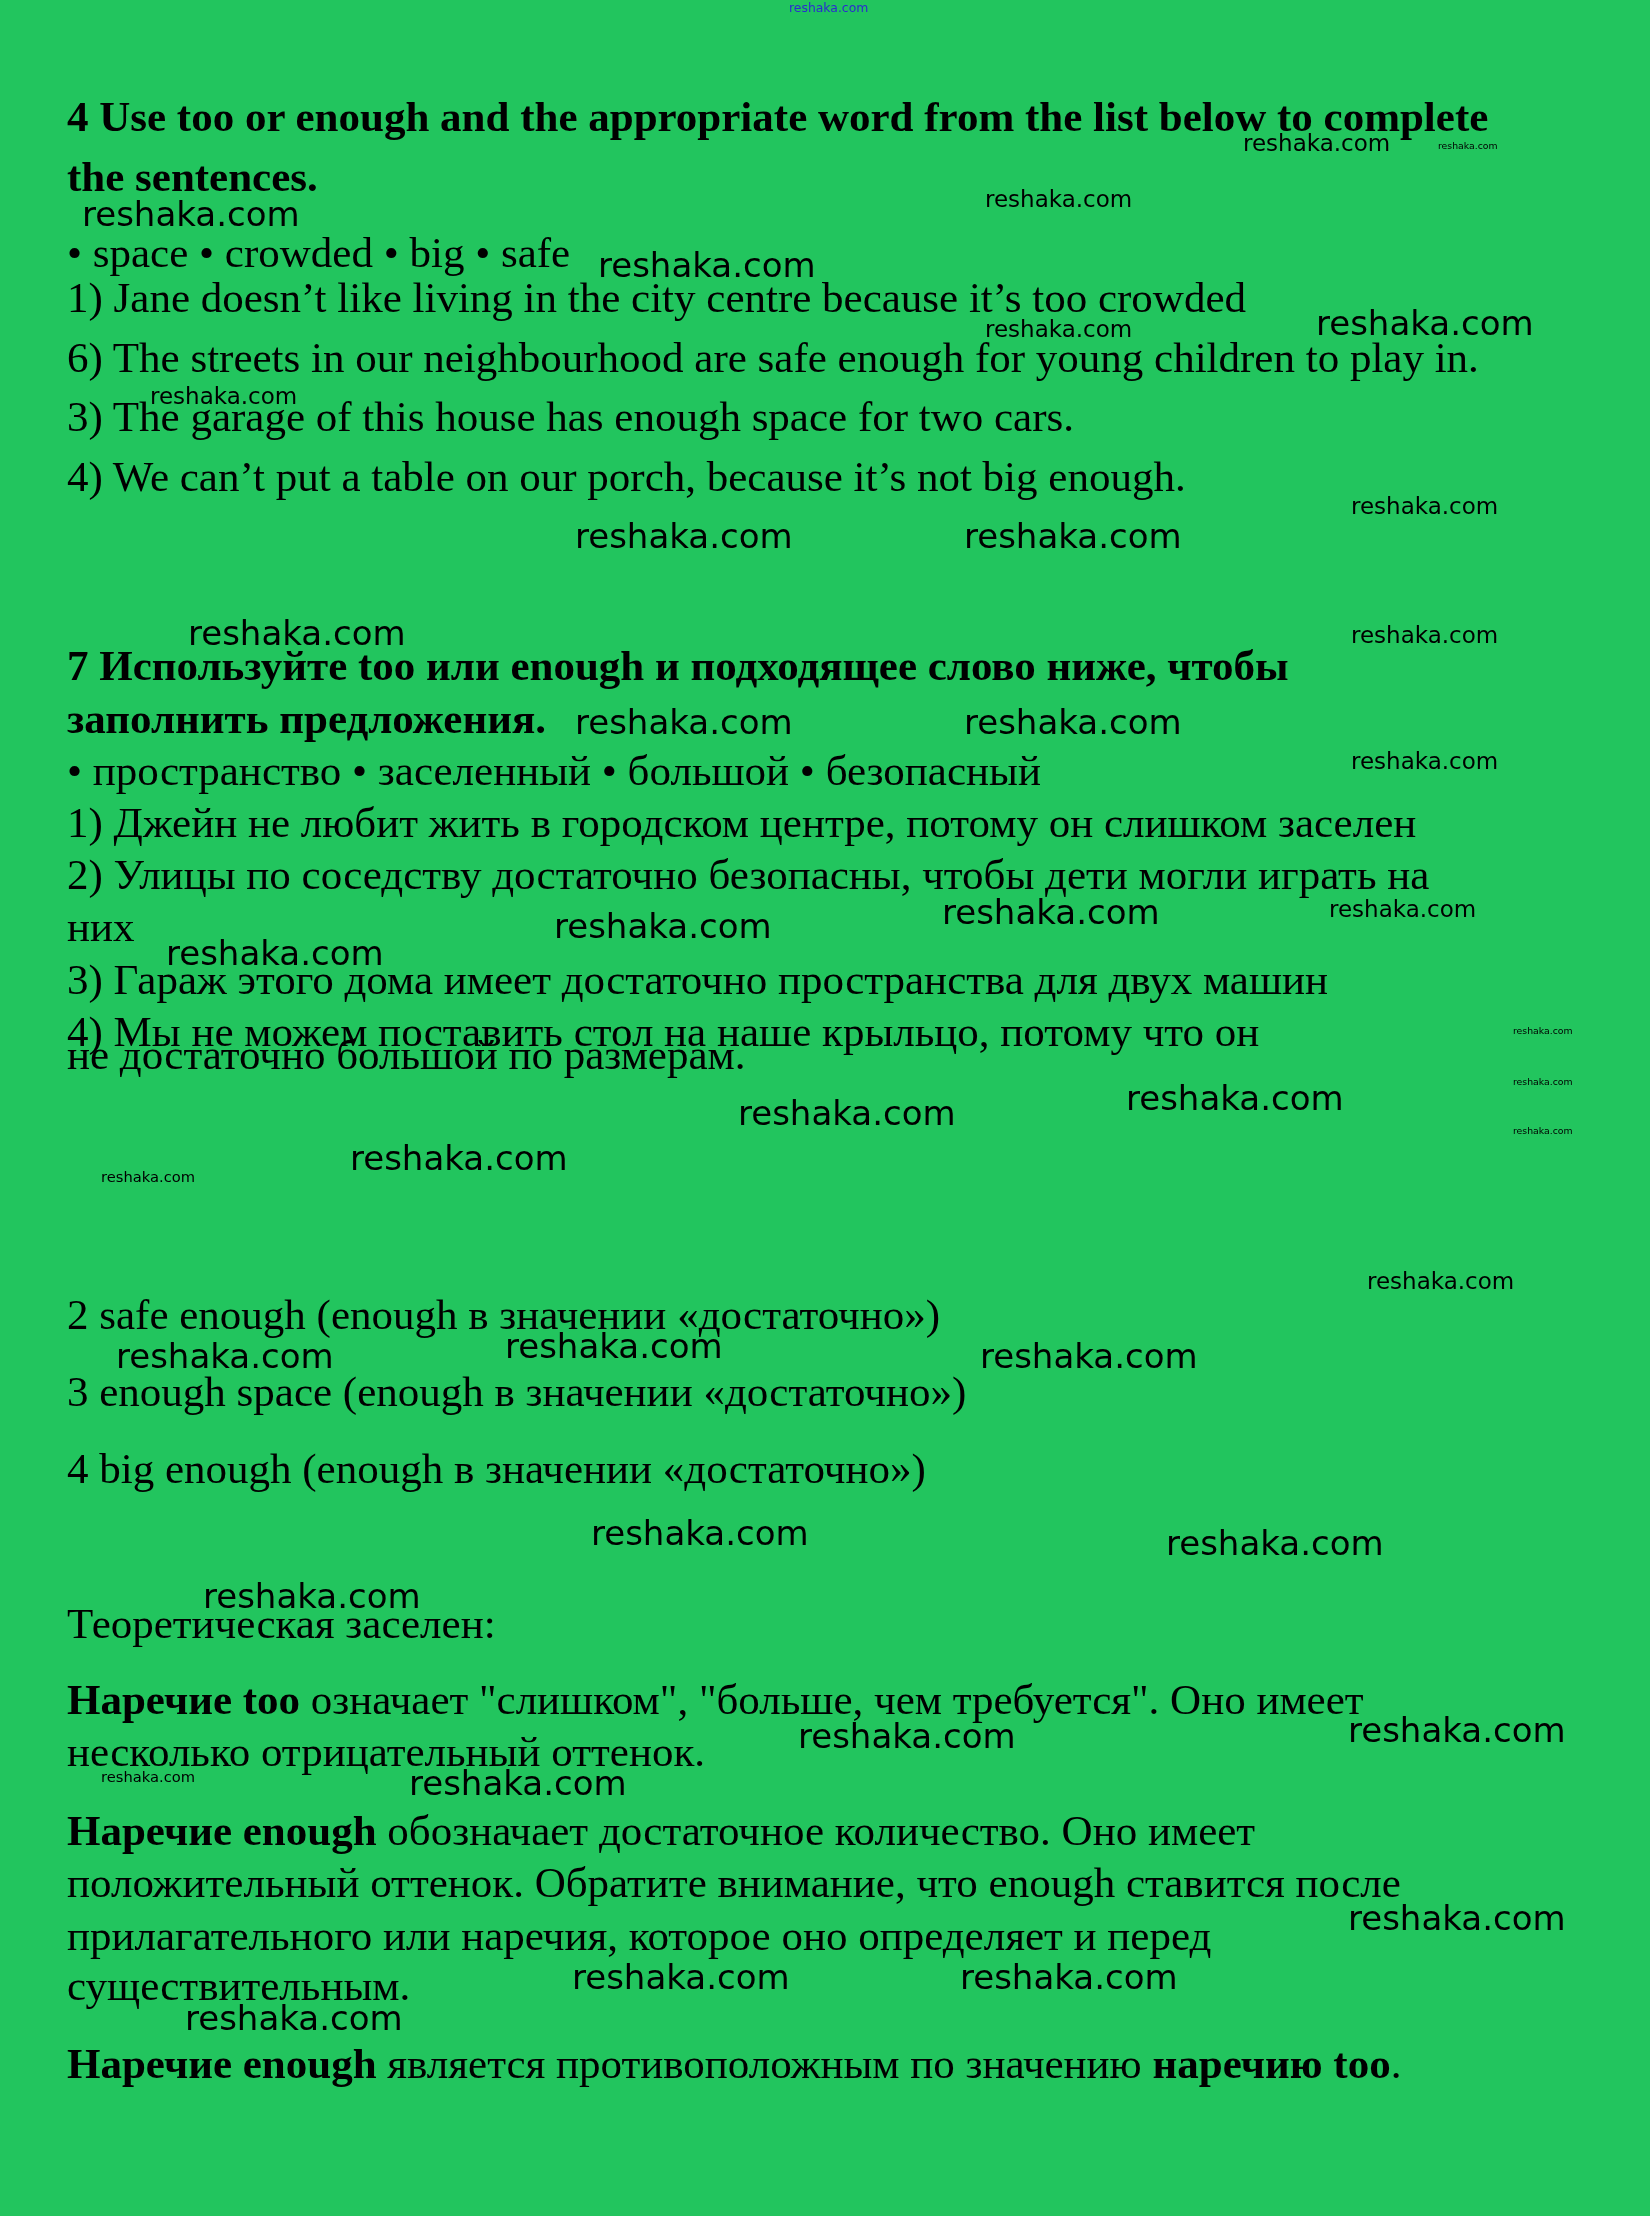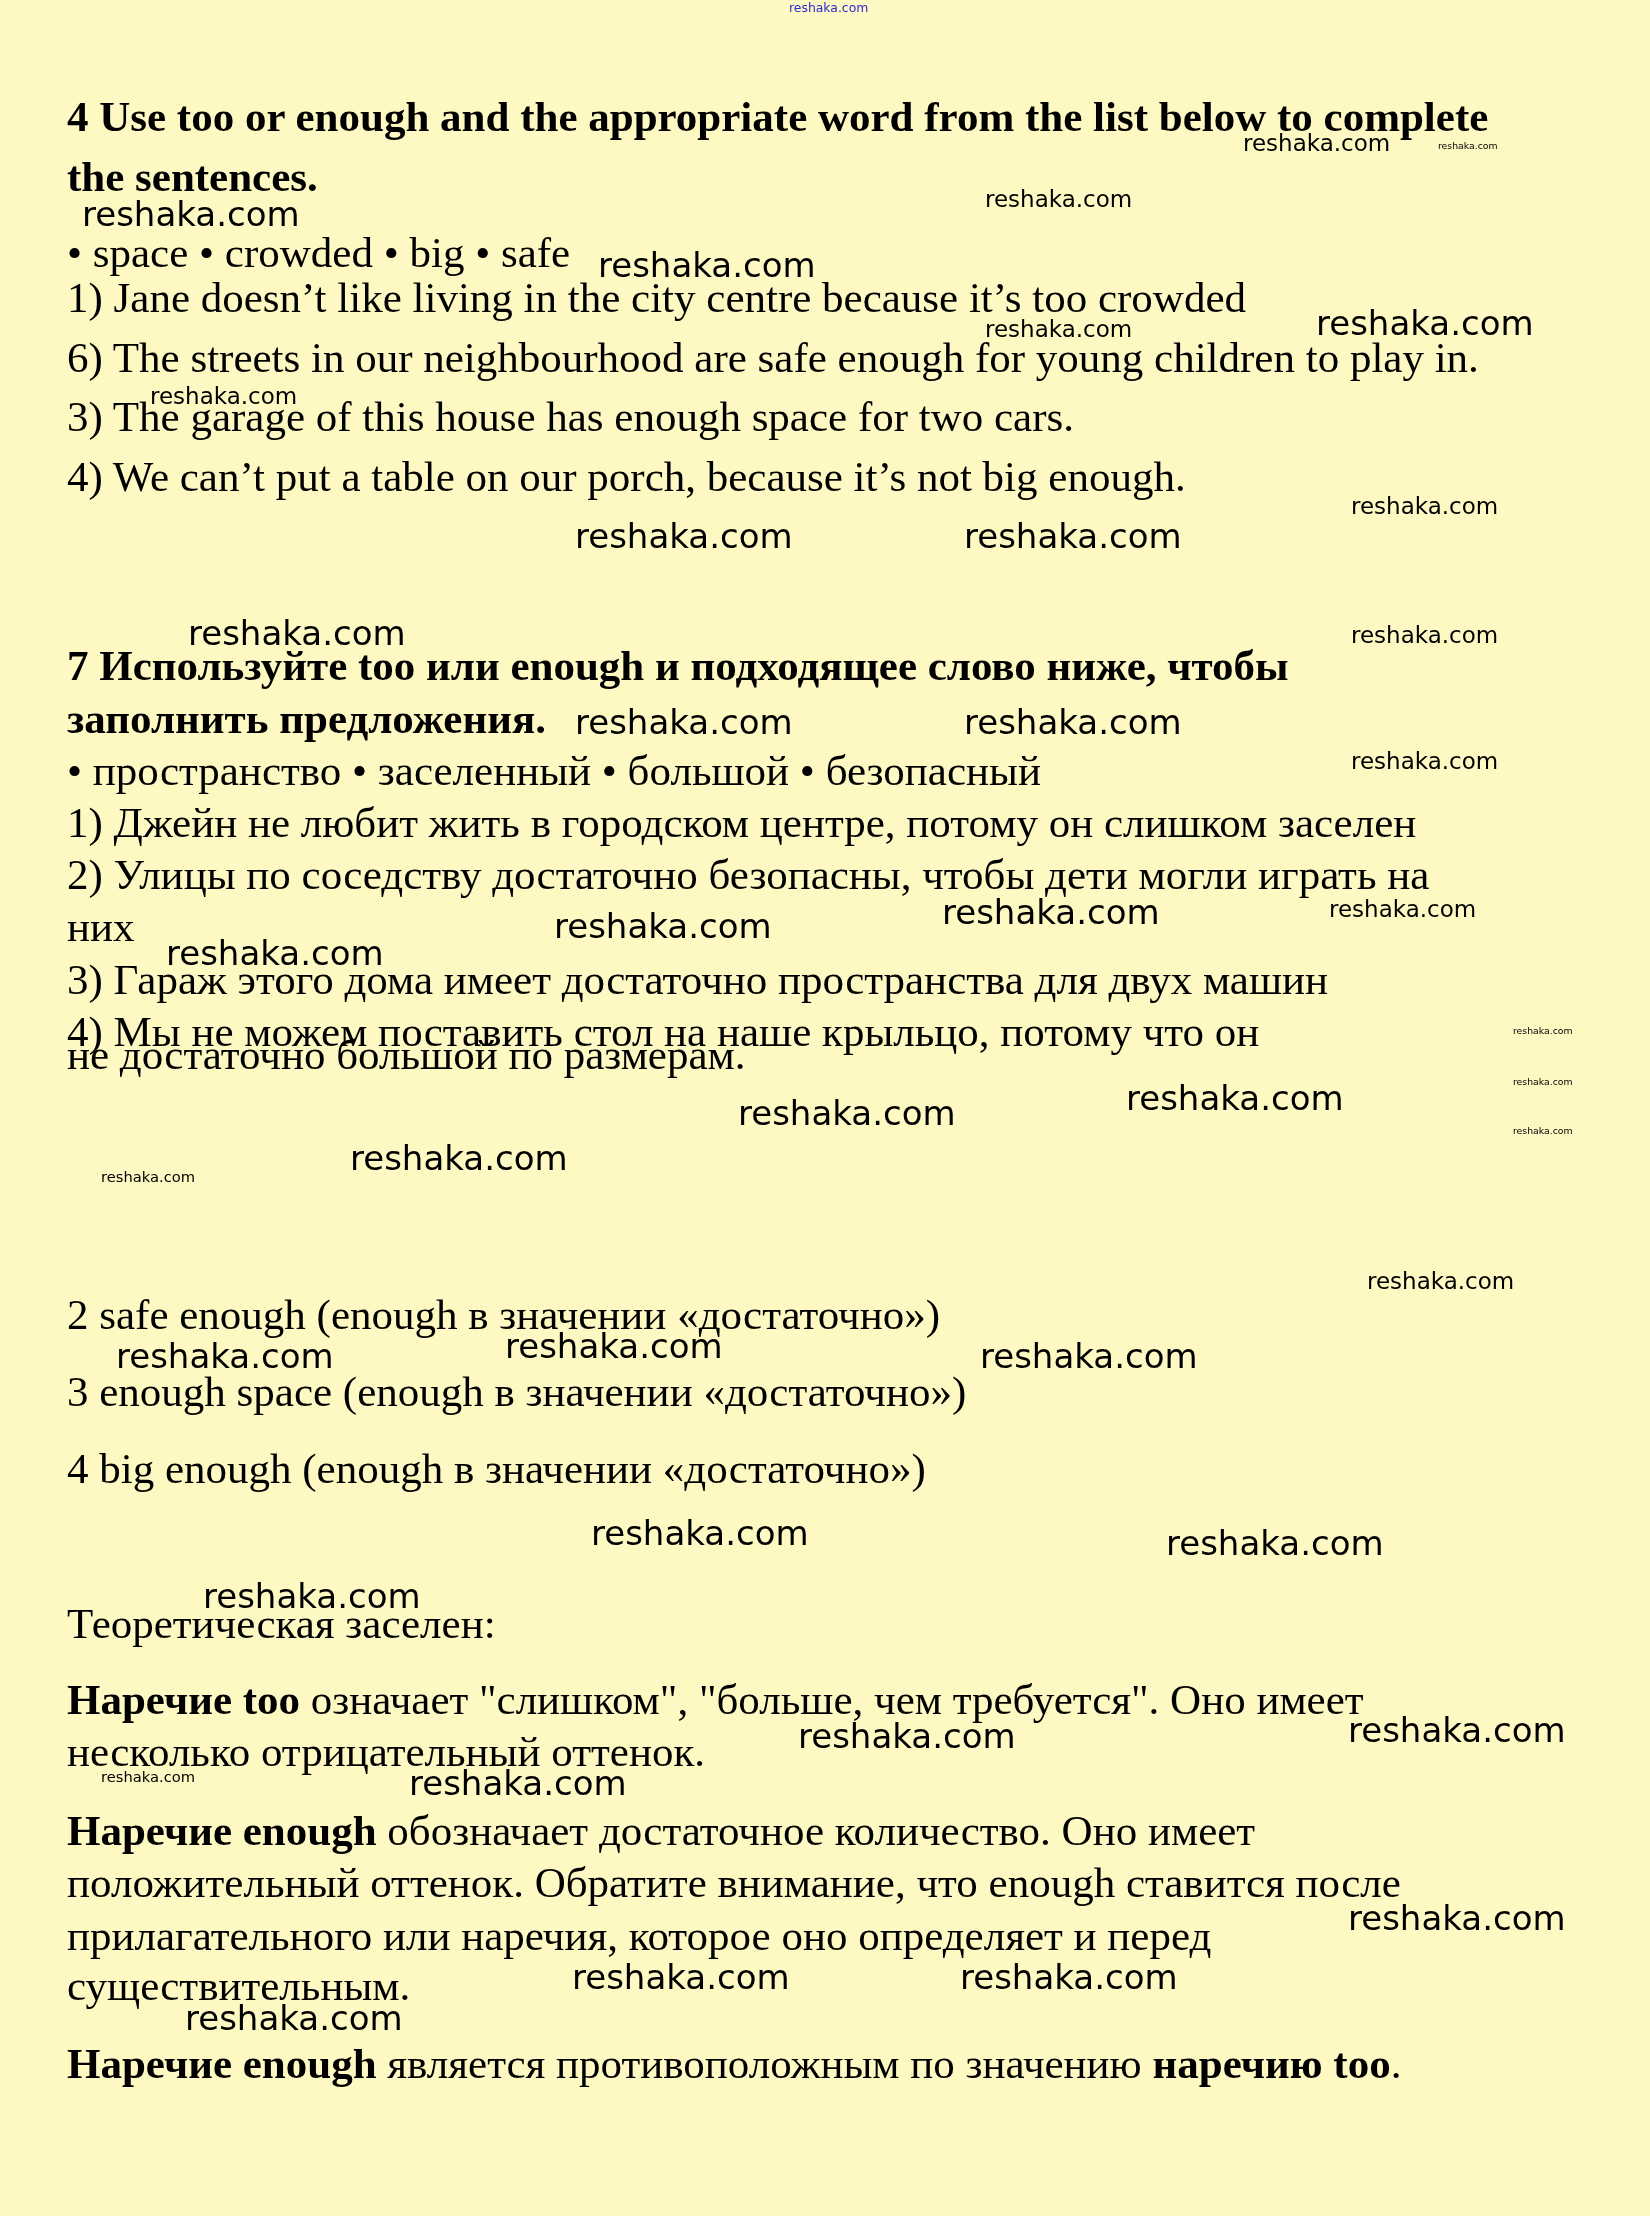--- a/index.html
+++ b/index.html
@@ -1,17 +1,17 @@
 <!DOCTYPE html>
 <html style="font-size:12.4px"><head>
 <meta charset="utf-8">
 <style>
   html, body { margin:0; padding:0; background:#ffffff; }
   body { width:1650px; height:2216px; position:relative; overflow:hidden; }
-  .page { position:absolute; left:0; top:0; width:1650px; height:2216px; background:#fef9c3; }
+  .page { position:absolute; left:0; top:0; width:1650px; height:2216px; background:#22c55e; }
   .ln { position:absolute; left:67px; white-space:nowrap; color:#000;
         font-family:"Liberation Serif","DejaVu Serif",serif; font-size:43px; line-height:1; }
   .b { font-weight:bold; }
   .wm { position:absolute; white-space:nowrap; color:#000; font-family:"DejaVu Sans","Liberation Sans",sans-serif; line-height:1; }
   .wm-l { font-size:34px; }
   .wm-m { font-size:23px; }
   .wm-s { font-size:14.7px; }
   .wm-t { font-size:9.3px; }
   .wm-top { color:#2b2bd0; font-size:12.4px; }
 </style>

